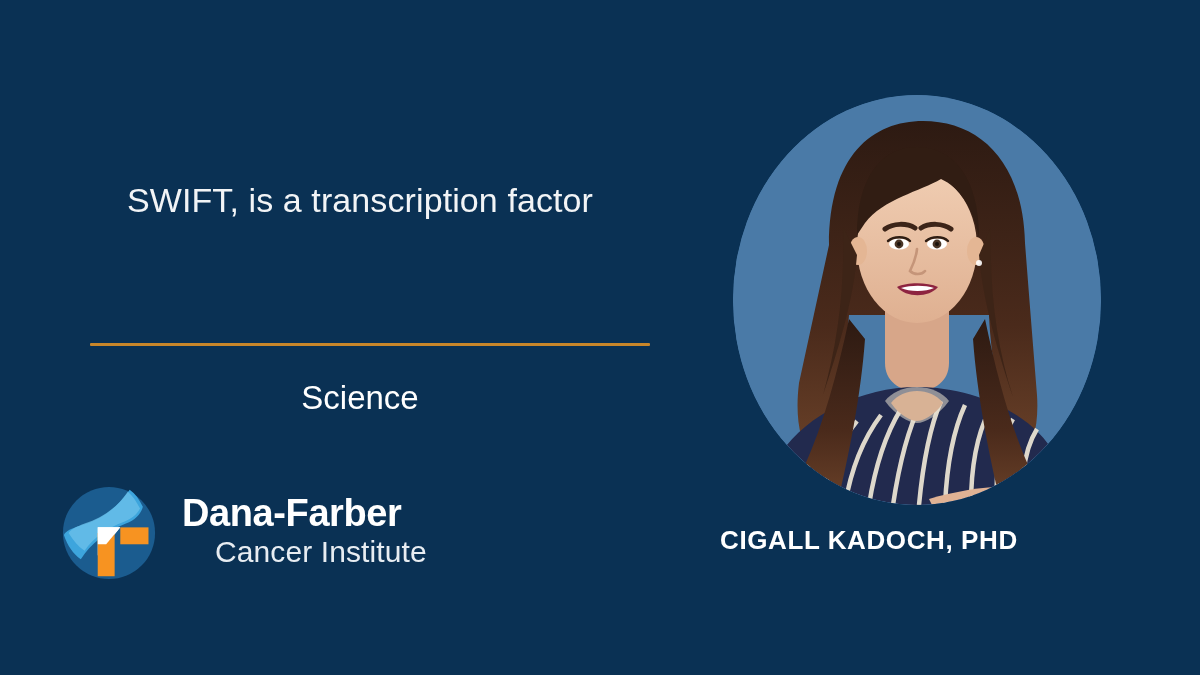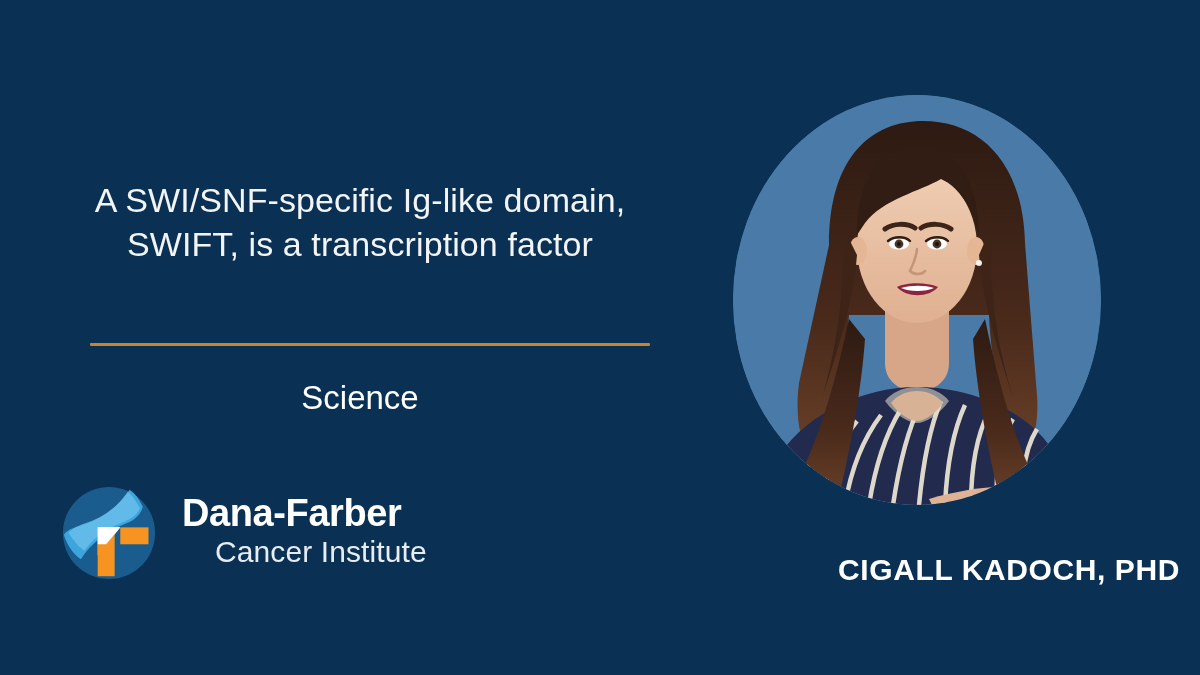--- a/index.html
+++ b/index.html
@@ -99,35 +99,33 @@
     left:0; top:0;
     width:368px; height:410px;
     border-radius:50%;
     background:#4a7aa7;
     overflow:hidden;
   }
   .person-name {
     position:absolute;
     left:0; top:525px;
     width:460px;
-    text-align:right;
+    text-align:left;
     color:#ffffff;
-    font-size:30px;
+    font-size:26px;
     font-weight:bold;
     letter-spacing:0.6px;
-    margin-top:28px;
   }
 </style>
 </head>
 <body>
 
 <div class="left-panel">
 
   <div class="title-block">
-    <div class="title-line">A SWI/SNF-specific Ig-like domain,</div>
     <div class="title-line">SWIFT, is a transcription factor</div>
   </div>
 
   <div class="divider"></div>
 
   <div class="journal">Science</div>
 
   <div class="logo">
     <div class="logo-mark">
       <svg viewBox="0 0 100 100" width="94" height="94" aria-hidden="true">

